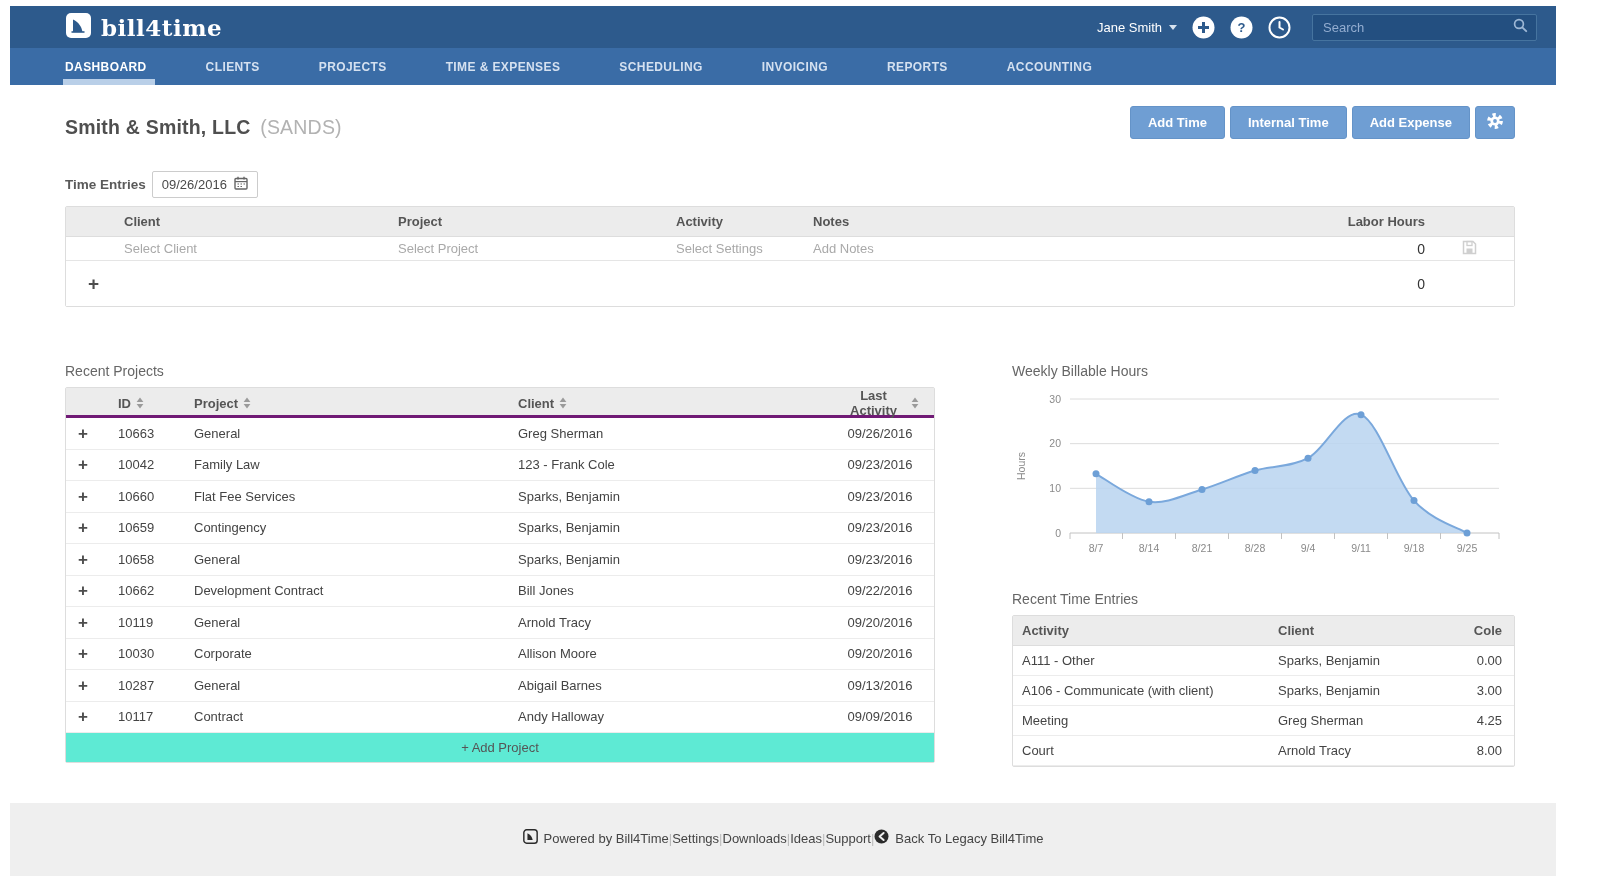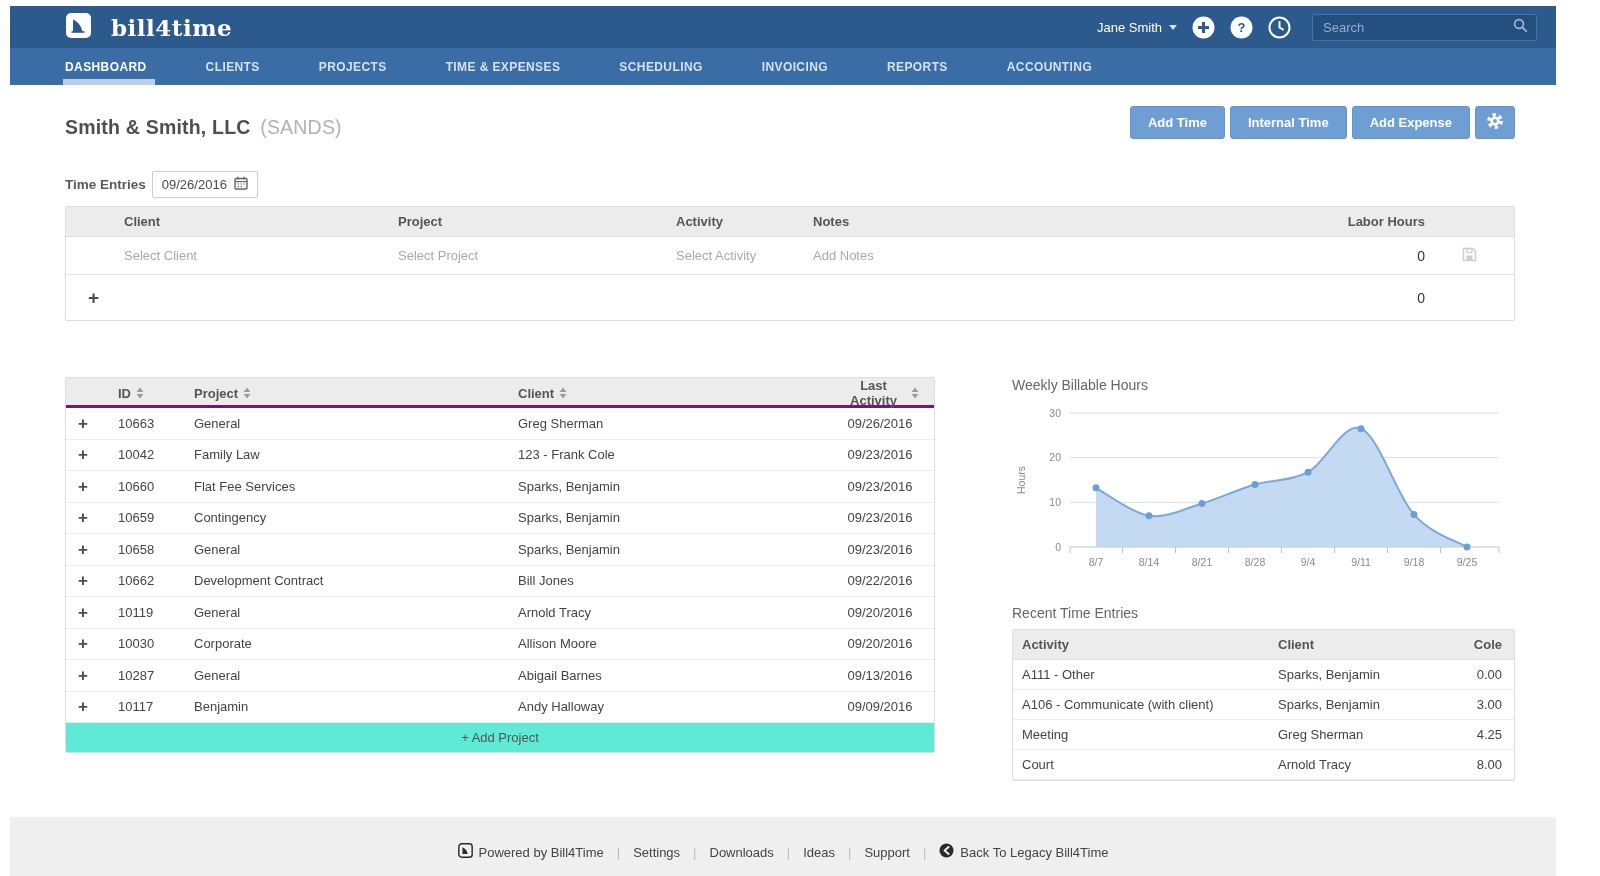--- a/index.html
+++ b/index.html
@@ -2,21 +2,21 @@
 <html><head>
 <meta charset="utf-8">
 <style>
   * { box-sizing: border-box; margin: 0; padding: 0; }
   html,body { background:#fff; font-family:"Liberation Sans","DejaVu Sans",sans-serif; }
   .viewport { width:1600px; height:876px; overflow:hidden; position:relative; background:#fff; }
   .app { margin:6px 0 0 10px; width:1546px; background:#fff; }
 
   
   .topbar { height:42px; background:#2d5a8c; display:flex; align-items:center; padding:0 19px 0 55px; }
-  .brand { display:flex; align-items:center; gap:19px; }
+  .brand { display:flex; align-items:center; gap:9px; }
   .brand-text { color:#fff; font-family:"DejaVu Serif","Liberation Serif",serif; font-weight:bold; font-size:23px; letter-spacing:.5px; line-height:1; }
   .topbar-right { margin-left:auto; display:flex; align-items:center; }
   .user-menu { color:#fff; font-size:13px; display:flex; align-items:center; gap:7px; cursor:pointer; }
   .caret { width:0; height:0; border-left:4.5px solid transparent; border-right:4.5px solid transparent; border-top:5px solid #d7e2ef; }
   .tb-icon { margin-left:15px; cursor:pointer; display:flex; }
   .searchbox { margin-left:21px; width:225px; height:27px; background:#234f80; border:1px solid #46749f; border-radius:2px; display:flex; align-items:center; padding:0 8px 0 10px; }
   .searchbox input { flex:1; background:transparent; border:none; outline:none; color:#d9e4f0; font-size:13px; font-family:inherit; }
   .searchbox input::placeholder { color:#93add0; }
 
   
@@ -35,21 +35,21 @@
   .btn.icon-btn { padding:0 10px; }
 
   .section-label-row { margin-top:32px; display:flex; align-items:center; gap:6px; }
   .section-label { font-size:13.5px; font-weight:bold; color:#5a5a5a; }
   .date-field { height:27px; border:1px solid #ccc; border-radius:2px; background:#fff; display:flex; align-items:center; gap:7px; padding:0 9px; font-size:13px; color:#4a4a4a; cursor:pointer; }
 
   
   .te-table { margin-top:8px; border:1px solid #ddd; border-radius:2px; }
   .te-row { display:grid; grid-template-columns:58px 274px 278px 137px 1fr 120px 89px; align-items:center; }
   .te-head { background:#ececec; height:30px; font-size:13px; font-weight:bold; color:#555; border-bottom:1px solid #ddd; }
-  .te-entry { height:38px; background:#fff; border-bottom:1px solid #e5e5e5; font-size:13px; }
+  .te-entry { height:24px; background:#fff; border-bottom:1px solid #e5e5e5; font-size:13px; }
   .te-plusrow { height:45px; background:#fff; }
   .placeholder { color:#a9a9a9; cursor:pointer; }
   .t-right { text-align:right; }
   .te-hours { font-size:14px; color:#333; }
   .cell-center { display:flex; justify-content:center; }
   .plus-glyph { color:#4d4d4d; font-size:19px; font-weight:bold; line-height:1; cursor:pointer; }
 
   
   .columns { margin-top:56px; display:flex; }
   .col-left { width:870px; }
@@ -78,21 +78,21 @@
   .rte-block { margin-top:22px; }
   .rte-table { border:1px solid #ddd; border-radius:2px; }
   .rte-row { display:grid; grid-template-columns:265px 165px 1fr; align-items:center; }
   .rte-head { background:#ececec; height:30px; font-size:13px; font-weight:bold; color:#555; border-bottom:1px solid #ddd; }
   .rte-body-row { height:30px; background:#fff; border-bottom:1px solid #ececec; font-size:13px; color:#444; }
   .rte-activity { padding-left:9px; }
   .rte-time { text-align:right; padding-right:12px; }
 
   
   .footer { margin-top:36px; background:#efefef; padding-top:26px; height:90px; }
-  .footer-line { display:flex; align-items:center; justify-content:center; gap:13px; font-size:13px; color:#444; }
+  .footer-line { display:flex; align-items:center; justify-content:center; font-size:13px; color:#444; }
   .footer-link { cursor:pointer; display:flex; align-items:center; gap:6px; }
   .footer-sep { color:#bbb; }
 </style>
 </head>
 <body>
 
 <div class="viewport">
 <div class="app">
 
   <header class="topbar">
@@ -198,21 +198,21 @@
           <div>Project</div>
           <div>Activity</div>
           <div>Notes</div>
           <div class="t-right">Labor Hours</div>
           <div></div>
         </div>
         <div class="te-row te-entry">
           <div></div>
           <div class="placeholder">Select Client</div>
           <div class="placeholder">Select Project</div>
-          <div class="placeholder">Select Activity</div>
+          <div class="placeholder">Select Settings</div>
           <div class="placeholder">Add Notes</div>
           <div class="t-right te-hours">0</div>
           <div class="cell-center">
             <span>
               <svg width="15" height="15" viewBox="0 0 15 15">
                 <path d="M1.5,1.5 H11 L13.5,4 V13.5 H1.5 Z" fill="none" stroke="#cfcfcf" stroke-width="1.5"></path>
                 <rect x="4.5" y="8.5" width="6" height="5" fill="#cfcfcf"></rect>
                 <rect x="5" y="1.5" width="5" height="4" fill="none" stroke="#cfcfcf" stroke-width="1.3"></rect>
               </svg>
             </span>
@@ -226,20 +226,21 @@
               <div></div>
           <div class="t-right te-hours">0</div>
           <div></div>
         </div>
       </div>
     </section>
 
     <div class="columns">
 
       <section class="col-left">
+        <div class="panel-title">Recent Projects</div>
         <div class="rp-table">
           <div class="rp-row rp-head">
             <div></div>
             <div class="rp-id">
                   <span class="head-cell">
                     <span>ID</span>
                     <span class="sort-icon">
                       <svg width="8" height="12" viewBox="0 0 8 12">
                         <path d="M4,0.5 L7.4,5 H0.6 Z" fill="#9a9a9a"></path>
                         <path d="M4,11.5 L0.6,7 H7.4 Z" fill="#9a9a9a"></path>
@@ -341,21 +342,21 @@
                 <div class="rp-row rp-body-row">
                   <div class="rp-plus"><span class="plus-glyph">+</span></div>
                   <div class="rp-id">10287</div>
                   <div class="rp-project">General</div>
                   <div class="rp-client">Abigail Barnes</div>
                   <div class="rp-last">09/13/2016</div>
                 </div>
                 <div class="rp-row rp-body-row">
                   <div class="rp-plus"><span class="plus-glyph">+</span></div>
                   <div class="rp-id">10117</div>
-                  <div class="rp-project">Benjamin</div>
+                  <div class="rp-project">Contract</div>
                   <div class="rp-client">Andy Halloway</div>
                   <div class="rp-last">09/09/2016</div>
                 </div>
               </div>
           <div class="rp-add">+ Add Project</div>
         </div>
       </section>
 
       <aside class="col-right">
         <div class="panel-title">Weekly Billable Hours</div>

